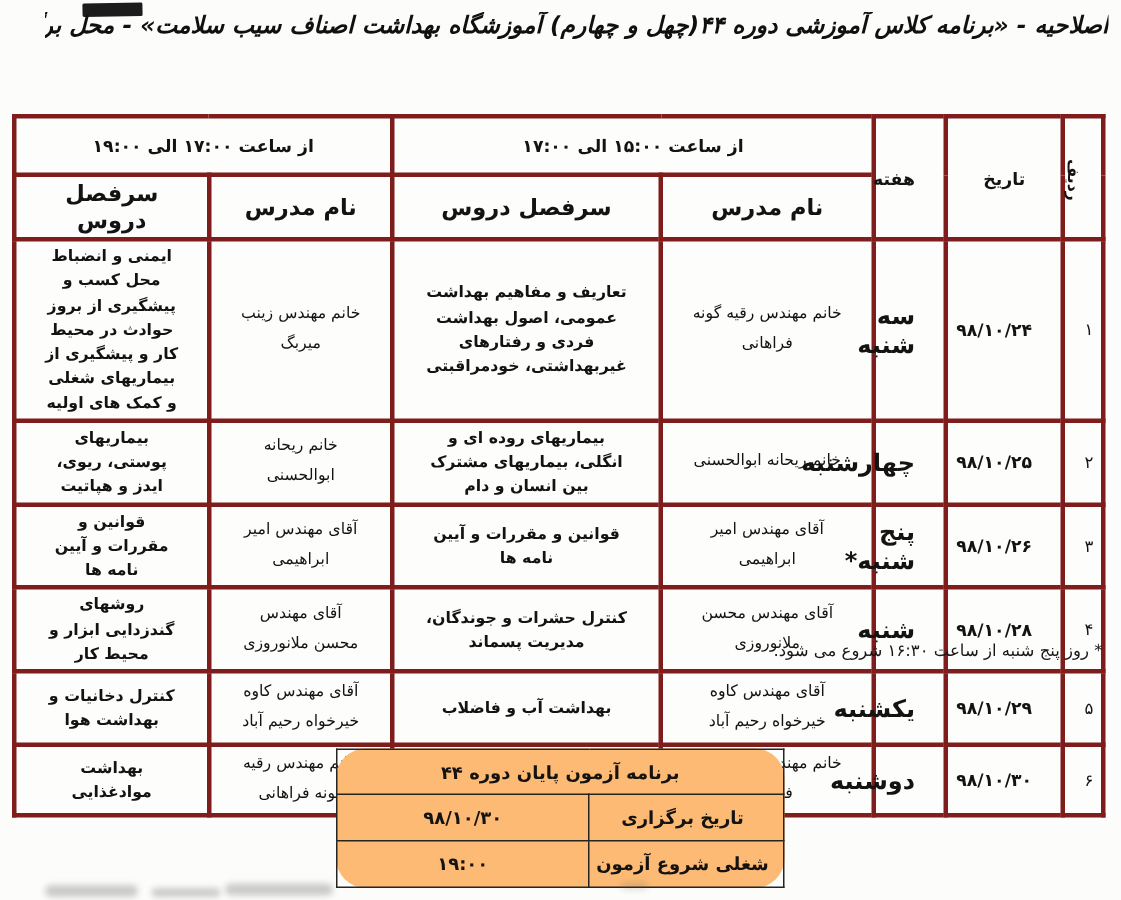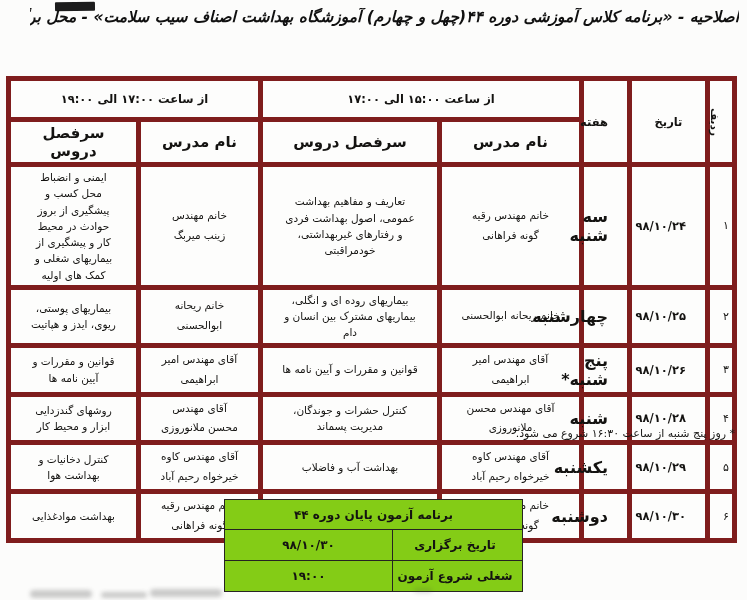--- a/index.html
+++ b/index.html
@@ -14,42 +14,42 @@
     position:absolute;top:8px;right:8px;left:30px;
     text-align:right;font-size:15.5px;font-weight:bold;font-style:italic;
     letter-spacing:-0.4px;white-space:nowrap;overflow:hidden;color:#101010;
   }
   
   table.schedule{
     position:absolute;top:76px;right:10px;width:726px;
     border-collapse:collapse;table-layout:fixed;background:#fdfdfc;
   }
   table.schedule th, table.schedule td{
-    border:5px solid #7f1d1d;text-align:center;vertical-align:middle;
+    border:3px solid #7f1d1d;text-align:center;vertical-align:middle;
     padding:2px 19px;color:#141311;
   }
   th.group-h{font-size:11.5px;font-weight:bold;height:32px;}
   tr.sub-h th{font-size:15px;font-weight:bold;height:28px;}
-  td.topics{font-weight:normal;font-size:10.5px;line-height:1.55;}
+  td.topics{font-weight:bold;font-size:10.5px;line-height:1.55;}
   td.teacher{font-weight:normal;font-size:10.5px;line-height:1.9;}
   td.date{font-weight:bold;font-size:11.5px;letter-spacing:0.5px;}
   td.week{font-weight:bold;font-size:16px;}
   td.rowno{font-size:11px;}
   .rot{display:inline-block;transform:rotate(90deg);font-weight:bold;font-size:10.5px;}
   tr.h-r1{height:68px;} tr.h-r2{height:42px;} tr.h-r3{height:28px;}
   tr.h-r4{height:36px;} tr.h-r5{height:49px;} tr.h-r6{height:46px;}
   
   .footnote{
     position:absolute;top:427px;right:12px;
     font-size:11px;font-weight:normal;color:#181715;
   }
   
   table.exam{
     position:absolute;top:499px;right:224px;width:298px;
-    border-collapse:collapse;table-layout:fixed;background:#84cc16;
+    border-collapse:collapse;table-layout:fixed;background:#fdba74;border-radius:20px;
   }
   table.exam th, table.exam td{
     border:1.5px solid #262422;color:#141311;vertical-align:middle;
   }
   table.exam th{font-size:12px;font-weight:bold;height:27px;text-align:center;}
   table.exam td{height:28px;font-weight:bold;font-size:12px;}
   td.exam-label{text-align:center;padding-right:6px;}
   td.exam-value{text-align:center;letter-spacing:0.5px;}
   
   .mark-top{

